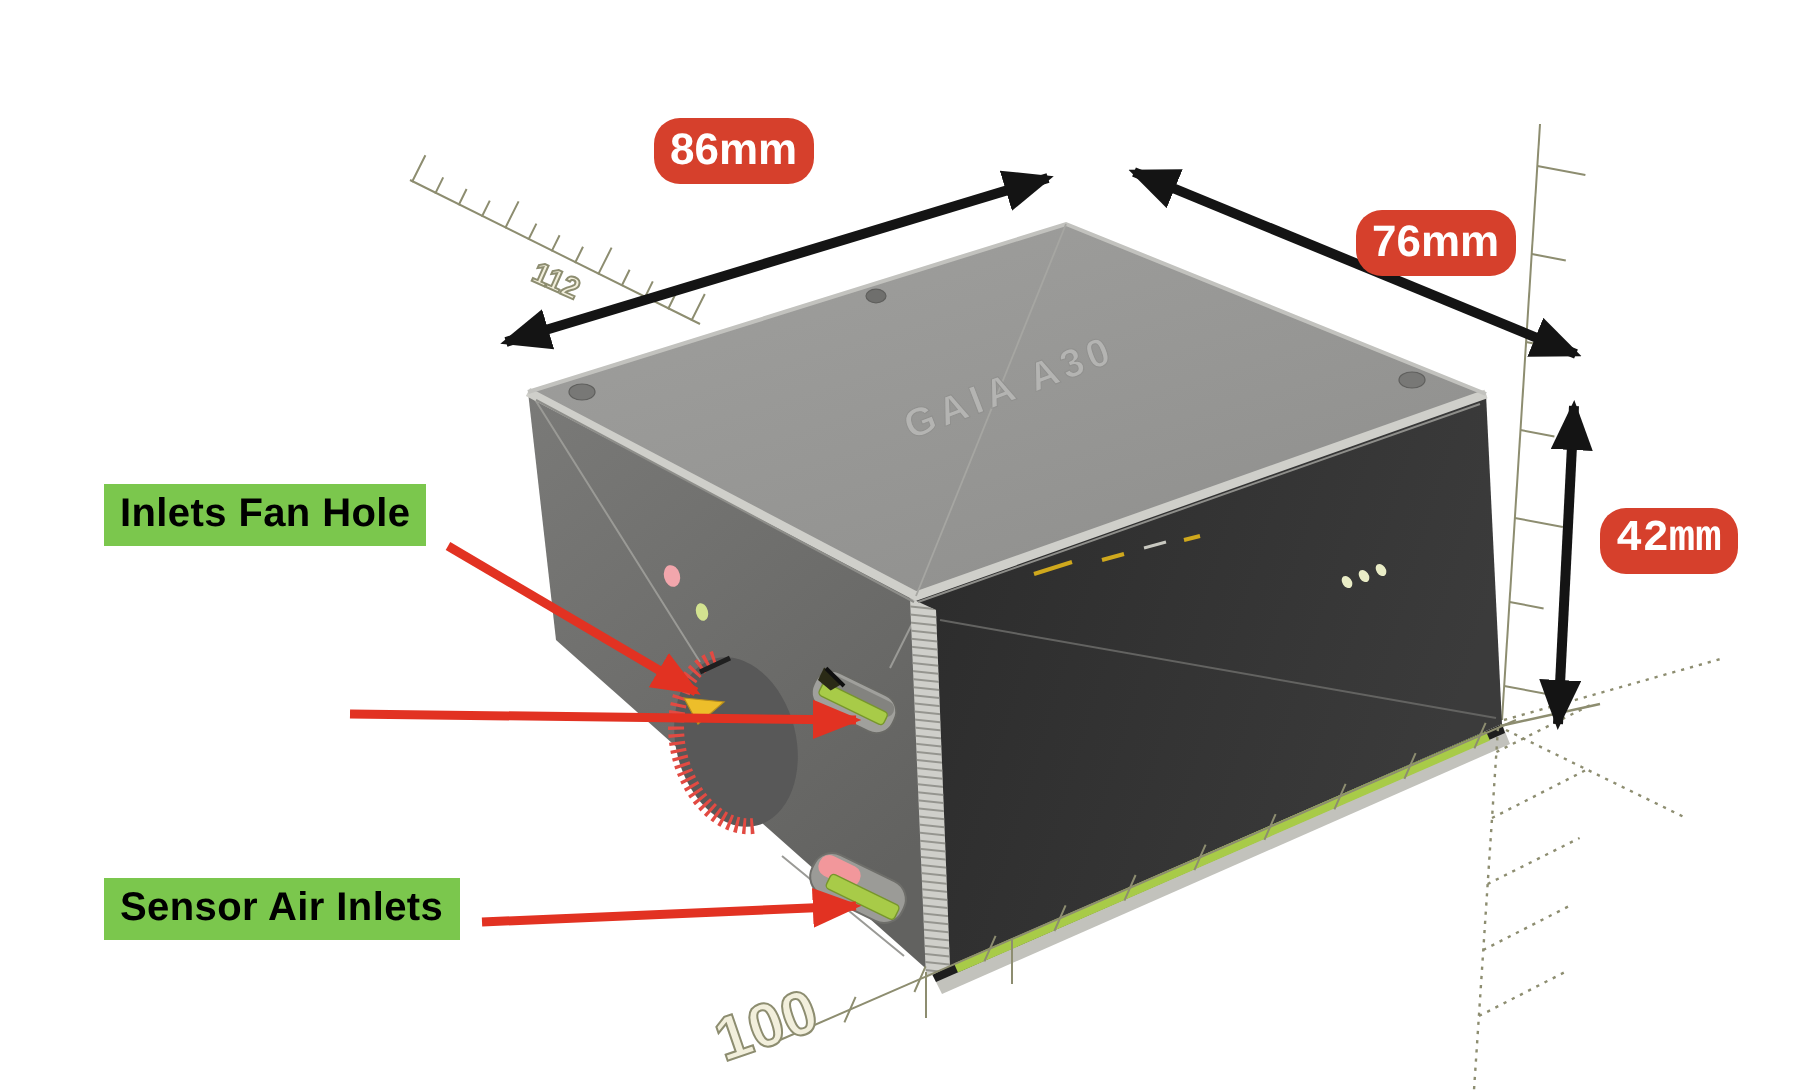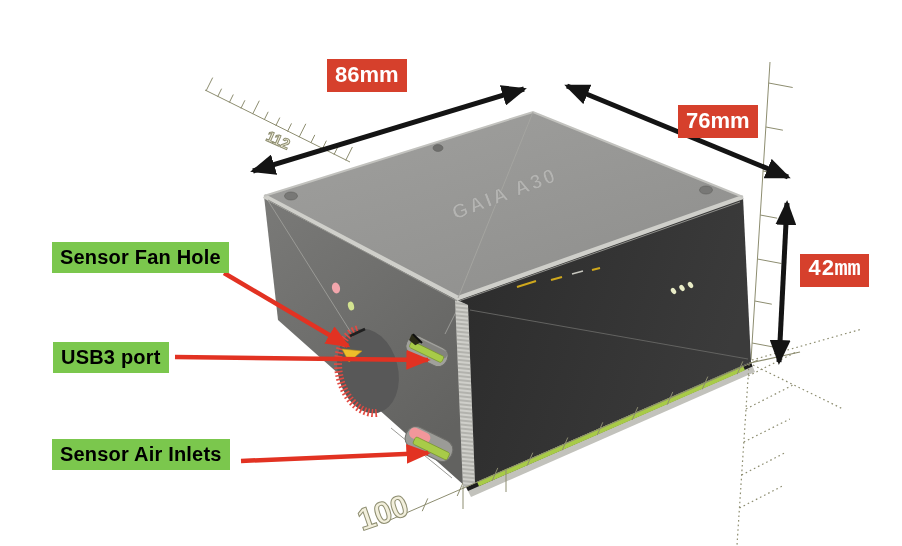--- a/index.html
+++ b/index.html
@@ -4,21 +4,21 @@
 <style>
   html,body{margin:0;padding:0;background:#fff;}
   #stage{
     position:relative;width:902px;height:546px;background:#ffffff;
     font-family:"Liberation Sans",sans-serif;overflow:hidden;
   }
   #scene{position:absolute;left:0;top:0;}
   .dim-label{
     position:absolute;background:#d6402c;color:#ffffff;
     font-weight:bold;font-size:22px;line-height:1.2;
-    padding:3px 8px 4px 8px;white-space:nowrap;
+    padding:3px 8px 4px 8px;white-space:nowrap;border-radius:13px;
   }
   .feat-label{
     position:absolute;background:#7bc74d;color:#000000;
     font-weight:bold;font-size:20px;line-height:1.2;
     padding:3px 8px 4px 8px;white-space:nowrap;letter-spacing:.2px;
   }
   #lbl-86{left:327px;top:59px;}
   #lbl-76{left:678px;top:105px;}
   #lbl-42{left:800px;top:254px;font-family:Liberation Mono, monospace;}
   #lbl-fan{left:52px;top:242px;}
@@ -171,17 +171,16 @@
     <line x1="224" y1="273" x2="348" y2="346" marker-end="url(#ar)"></line>
     <line x1="175" y1="357" x2="428" y2="360" marker-end="url(#ar)"></line>
     <line x1="241" y1="461" x2="428" y2="453" marker-end="url(#ar)"></line>
   </g>
 </svg>
 
 <div id="lbl-86" class="dim-label">86mm</div>
 <div id="lbl-76" class="dim-label">76mm</div>
 <div id="lbl-42" class="dim-label">42mm</div>
 
-<div id="lbl-fan" class="feat-label">Sensor Fan Hole</div>
-<div id="lbl-usb" class="feat-label">USB3 port</div>
+<div id="lbl-fan" class="feat-label">Inlets Fan Hole</div>
 <div id="lbl-air" class="feat-label">Sensor Air Inlets</div>
 
 </div>
 
 </body></html>

